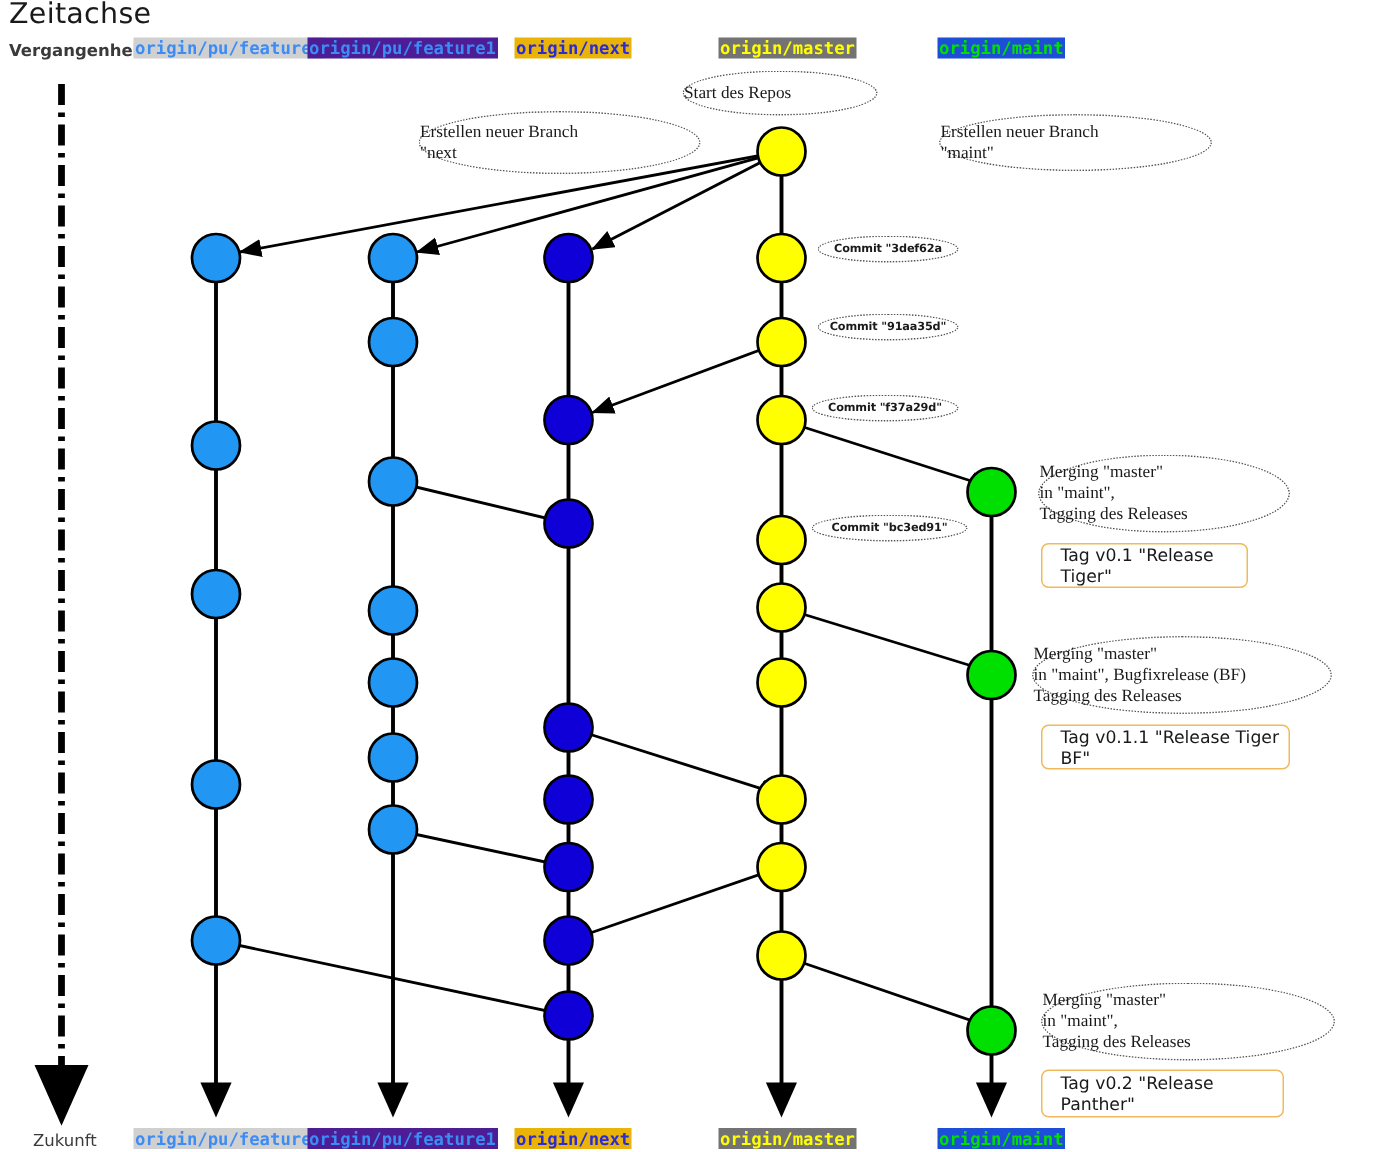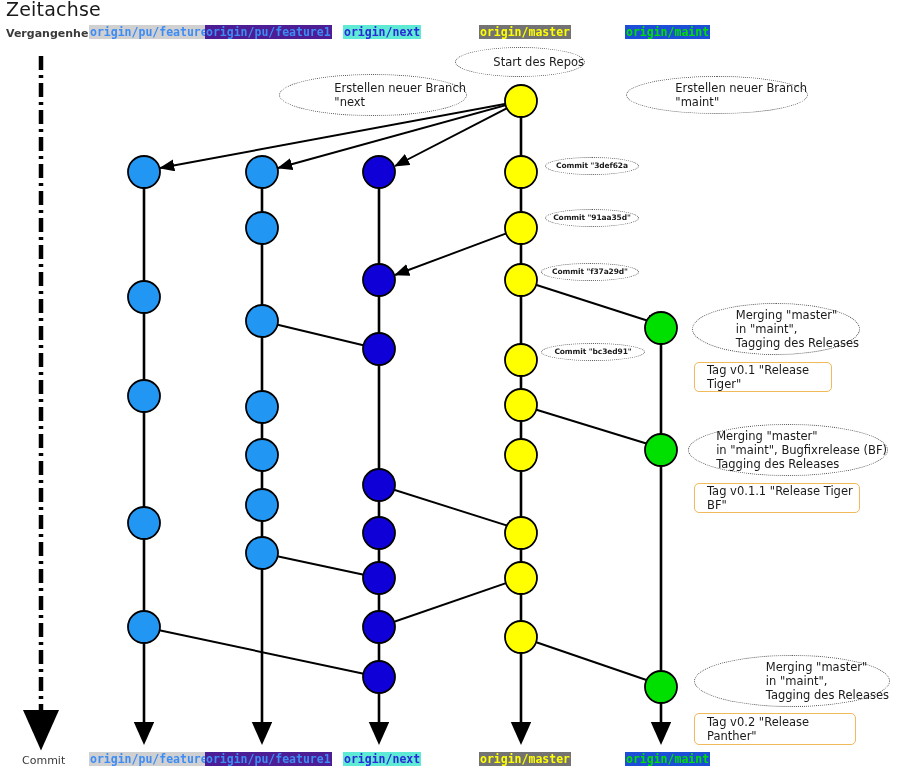--- a/index.html
+++ b/index.html
@@ -18,55 +18,56 @@
   #lbl-vergangenheit{left:6px;top:27px;font-weight:bold;}
   #lbl-zukunft{left:22px;top:754px;}
 
   .branch-tag{
     position:absolute;font-family:"DejaVu Sans Mono","Liberation Mono",monospace;
     font-size:11.5px;font-weight:bold;white-space:nowrap;line-height:14px;
     padding:0 1px;
   }
   .t-f2{color:#3d8cf5;background:#d0d0d0;}
   .t-f1{color:#3d8cf5;background:#4c1d95;}
-  .t-next{color:#2b2bd6;background:#5eead4;}
+  .t-next{color:#2b2bd6;background:#eab308;}
   .t-master{color:#ffff00;background:#737373;}
   .t-maint{color:#00e000;background:#1d4ed8;}
 
   svg#graph{position:absolute;left:0;top:0;width:922px;height:768px;}
 
   .callout{
     position:absolute;
     border:1.6px dotted #555;
     border-radius:50%/50%;
     background:#fff;
     font-size:11.5px;color:#1a1a1a;line-height:14px;
-    display:flex;align-items:center;justify-content:flex-end;
+    display:flex;align-items:center;justify-content:flex-start;
     text-align:left;
     box-sizing:border-box;
+    font-family:Liberation Serif, serif;
   }
   .callout span{display:block;}
   .commit-callout{
     font-family:"DejaVu Sans","Liberation Sans",sans-serif;
     font-size:7.5px;font-weight:bold;letter-spacing:-.1px;
     text-align:center;justify-content:center;
     border-width:1.3px;
   }
   .tagbox{
     position:absolute;border:1.4px solid #f0b95a;border-radius:5px;
     background:#fff;font-size:11.5px;color:#1a1a1a;
     display:flex;align-items:center;padding-left:12px;box-sizing:border-box;
   }
 </style>
 </head>
 <body>
 
 <div id="title">Zeitachse</div>
 <div class="axis-label" id="lbl-vergangenheit">Vergangenheit</div>
-<div class="axis-label" id="lbl-zukunft">Commit</div>
+<div class="axis-label" id="lbl-zukunft">Zukunft</div>
 
 <svg id="graph">
   <defs>
     <marker id="ah" markerWidth="9" markerHeight="9" refX="7.5" refY="3.2" orient="auto">
       <path d="M0,0 L8,3.2 L0,6.4 z" fill="#000"></path>
     </marker>
     <marker id="ahbig" markerWidth="10" markerHeight="10" refX="4" refY="4" orient="auto">
       <path d="M0,0 L9,4 L0,8 z" fill="#000"></path>
     </marker>
   </defs>

